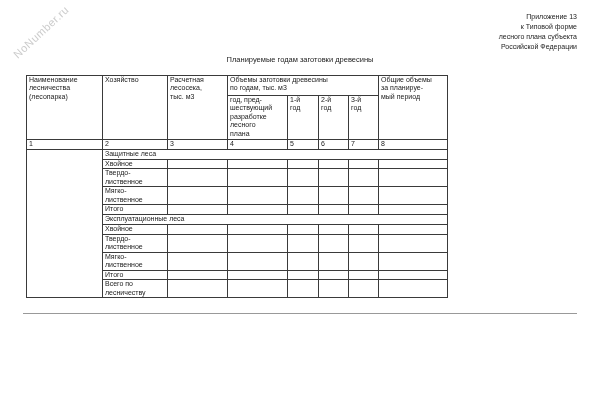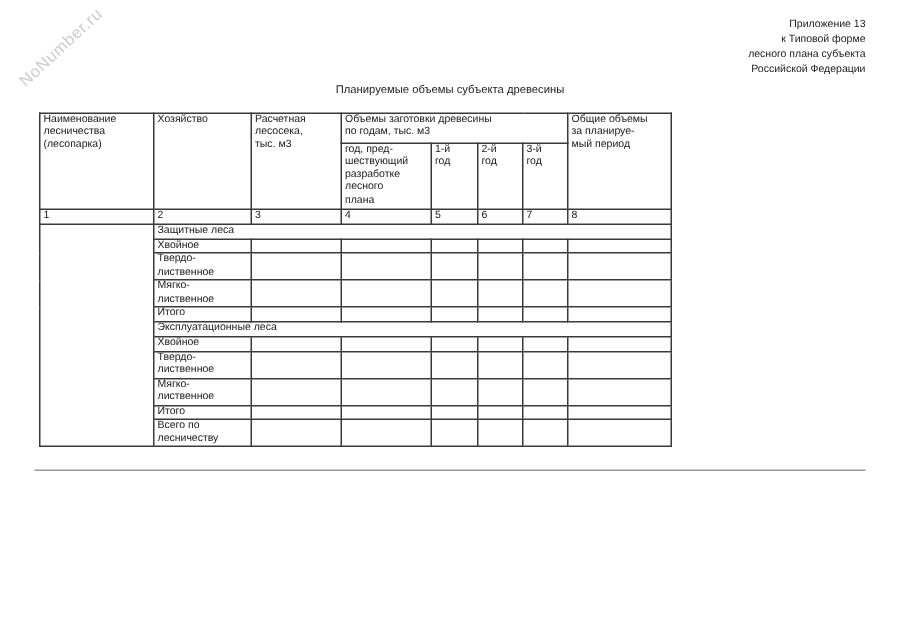--- a/index.html
+++ b/index.html
@@ -47,21 +47,21 @@
 
   <div class="watermark">NoNumber.ru</div>
 
   <div class="note">
     <div>Приложение 13</div>
     <div>к Типовой форме</div>
     <div>лесного плана субъекта</div>
     <div>Российской Федерации</div>
   </div>
 
-  <div class="title">Планируемые объемы субъекта древесины</div>
+  <div class="title">Планируемые годам заготовки древесины</div>
 
   <table class="form">
     <colgroup>
       <col style="width:76px">
         <col style="width:65px">
         <col style="width:60px">
         <col style="width:60px">
       <col style="width:31px">
         <col style="width:30px">
         <col style="width:30px">

